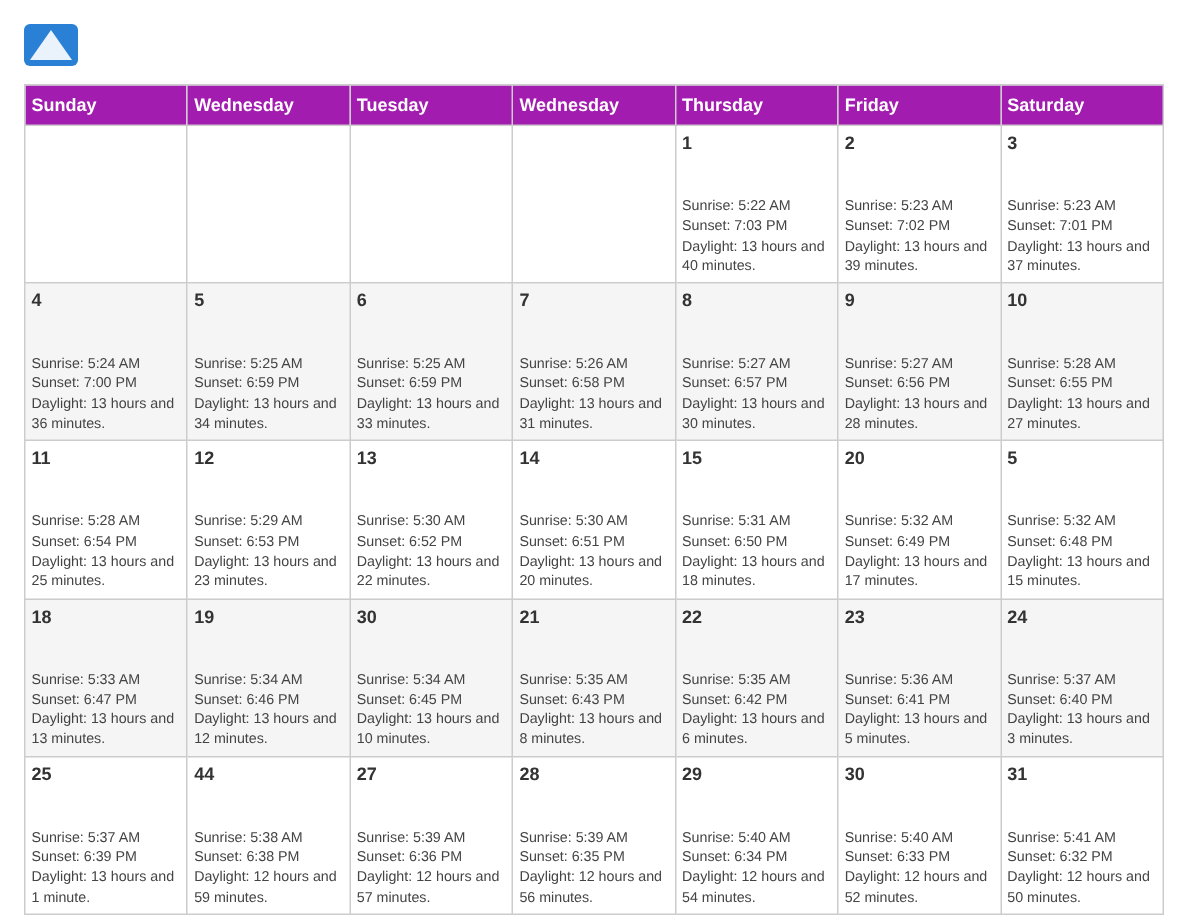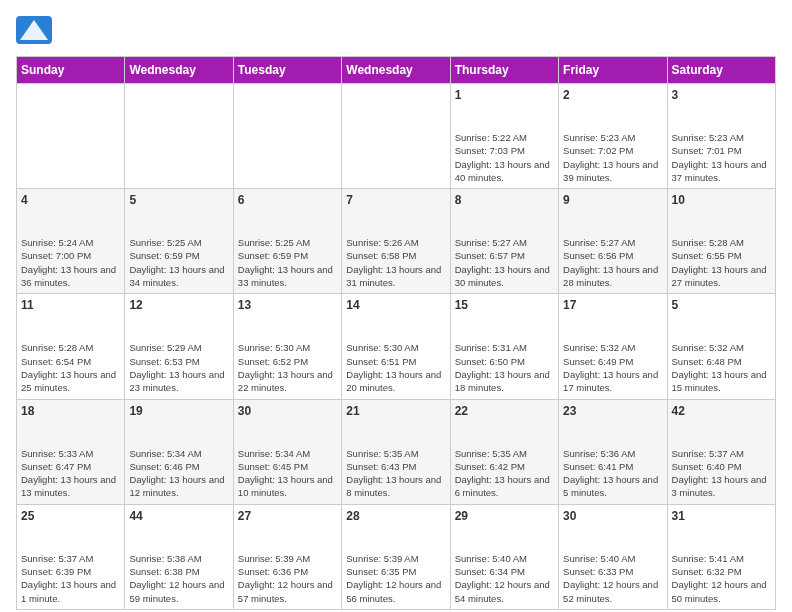--- a/index.html
+++ b/index.html
@@ -187,21 +187,21 @@
         </td>
         <td>
           <span class="day-num">14</span>
           <div class="day-info">Sunrise: 5:30 AM<br>Sunset: 6:51 PM<br>Daylight: 13 hours and 20 minutes.</div>
         </td>
         <td>
           <span class="day-num">15</span>
           <div class="day-info">Sunrise: 5:31 AM<br>Sunset: 6:50 PM<br>Daylight: 13 hours and 18 minutes.</div>
         </td>
         <td>
-          <span class="day-num">17</span>
+          <span class="day-num">20</span>
           <div class="day-info">Sunrise: 5:32 AM<br>Sunset: 6:49 PM<br>Daylight: 13 hours and 17 minutes.</div>
         </td>
         <td>
           <span class="day-num">5</span>
           <div class="day-info">Sunrise: 5:32 AM<br>Sunset: 6:48 PM<br>Daylight: 13 hours and 15 minutes.</div>
         </td>
       </tr>
       <tr>
         <td>
           <span class="day-num">18</span>
@@ -221,21 +221,21 @@
         </td>
         <td>
           <span class="day-num">22</span>
           <div class="day-info">Sunrise: 5:35 AM<br>Sunset: 6:42 PM<br>Daylight: 13 hours and 6 minutes.</div>
         </td>
         <td>
           <span class="day-num">23</span>
           <div class="day-info">Sunrise: 5:36 AM<br>Sunset: 6:41 PM<br>Daylight: 13 hours and 5 minutes.</div>
         </td>
         <td>
-          <span class="day-num">42</span>
+          <span class="day-num">24</span>
           <div class="day-info">Sunrise: 5:37 AM<br>Sunset: 6:40 PM<br>Daylight: 13 hours and 3 minutes.</div>
         </td>
       </tr>
       <tr>
         <td>
           <span class="day-num">25</span>
           <div class="day-info">Sunrise: 5:37 AM<br>Sunset: 6:39 PM<br>Daylight: 13 hours and 1 minute.</div>
         </td>
         <td>
           <span class="day-num">44</span>

